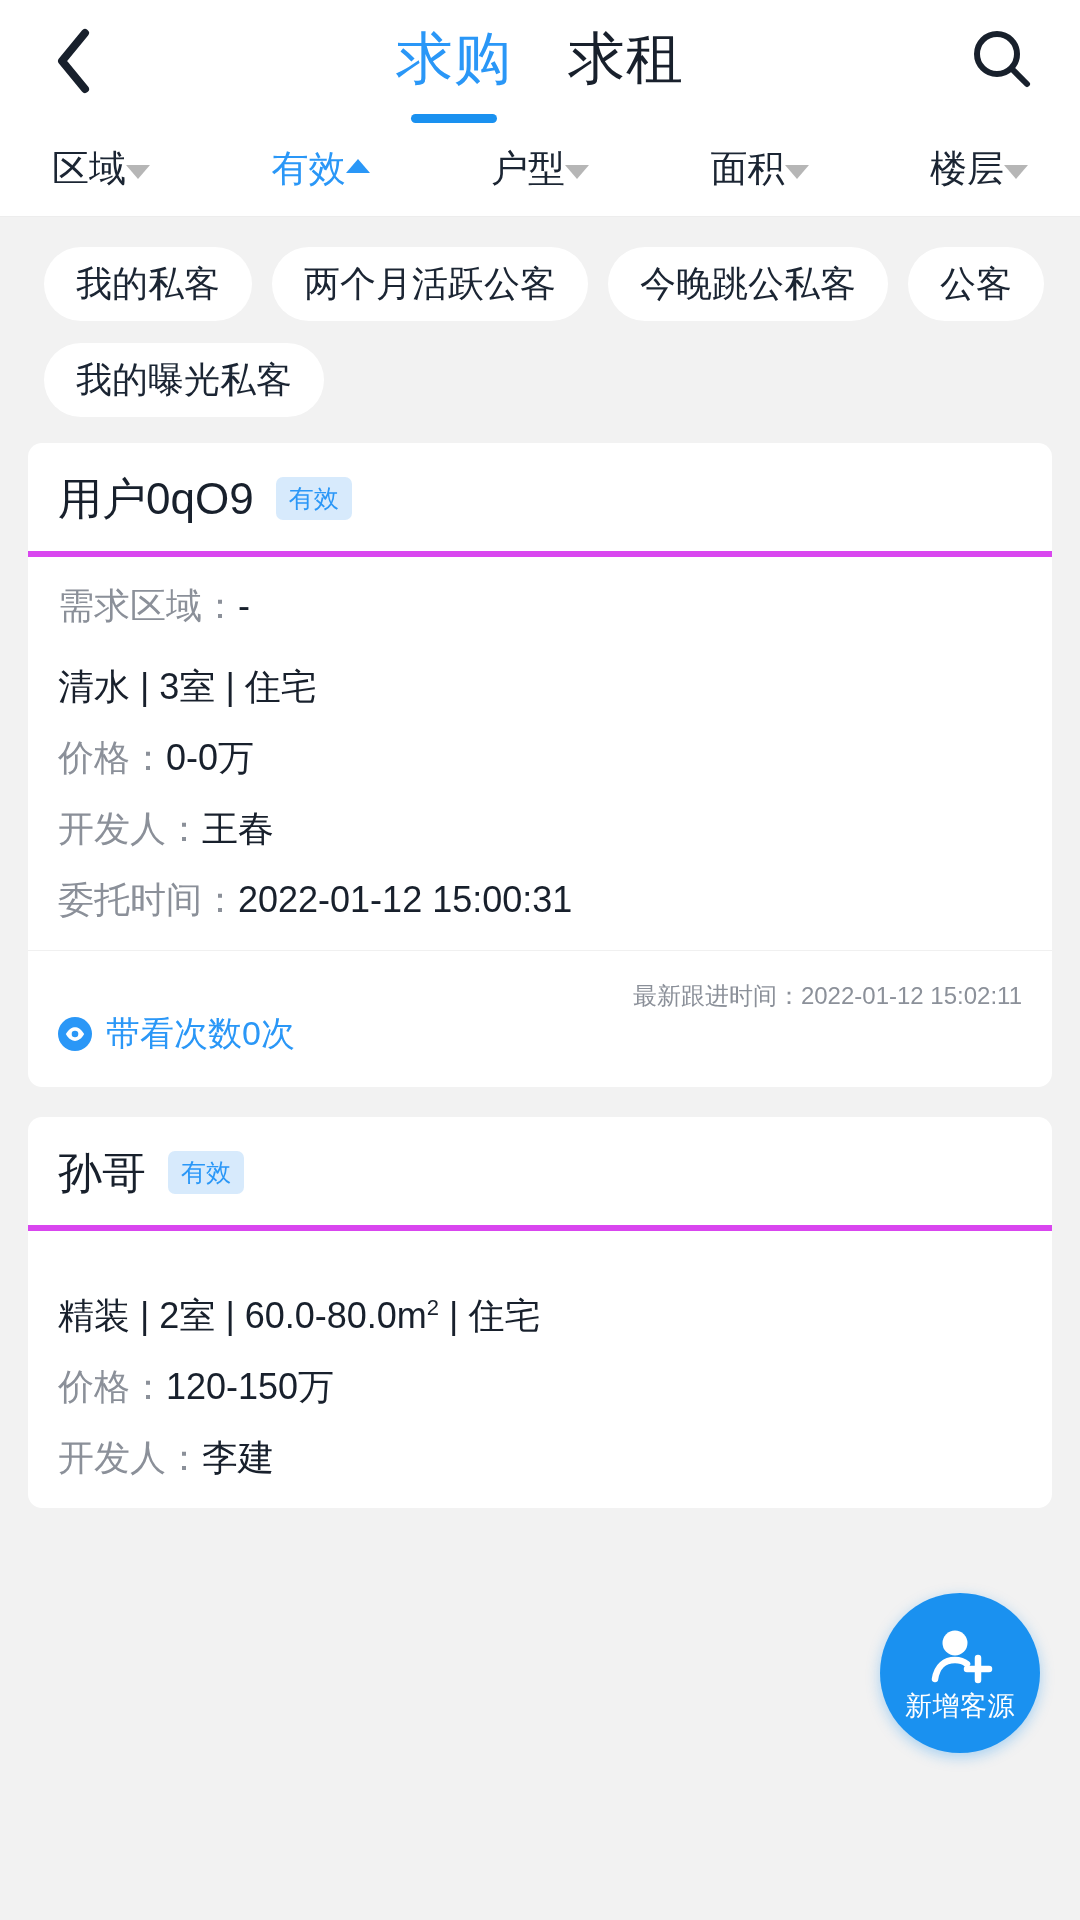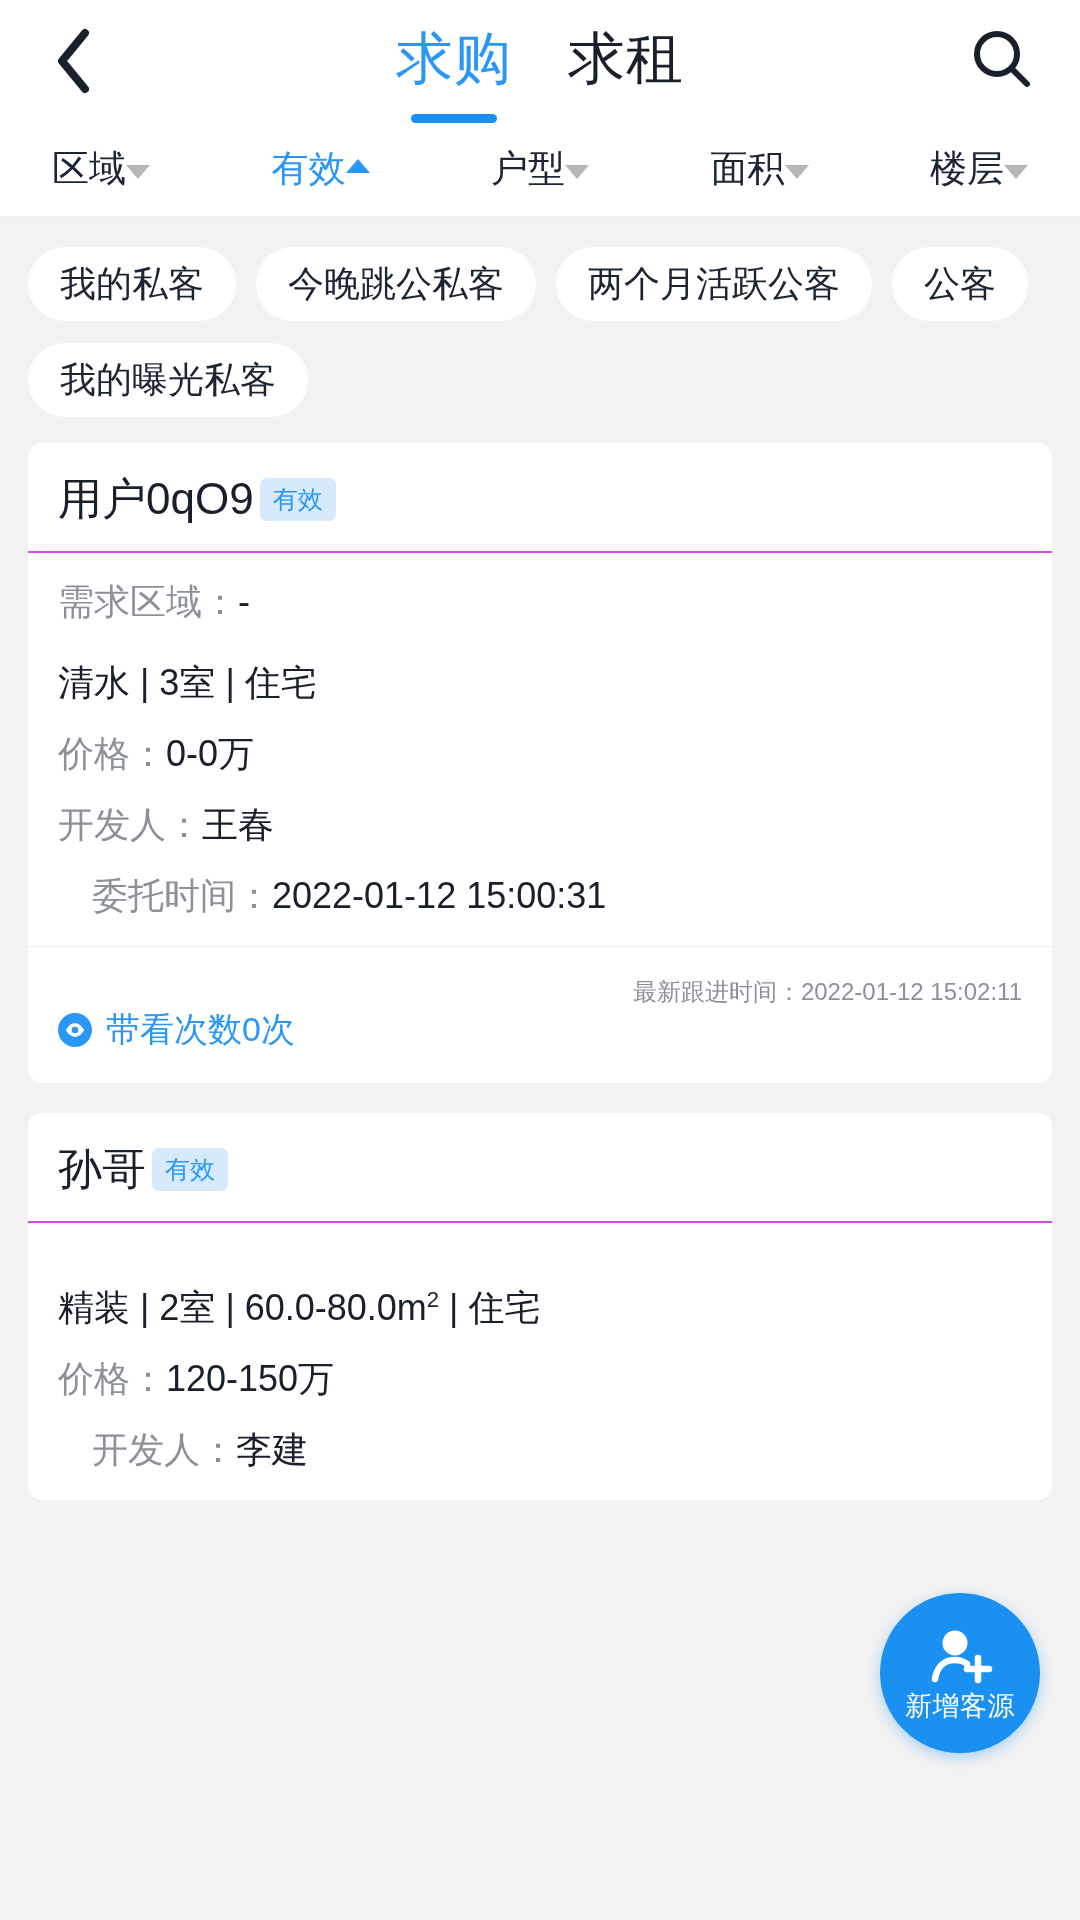--- a/index.html
+++ b/index.html
@@ -92,21 +92,21 @@
   .caret {
     width: 0; height: 0;
     border-left: 12px solid transparent;
     border-right: 12px solid transparent;
   }
   .caret.down { border-top: 14px solid #b6b6b6; margin-top: 6px; }
   .caret.up { border-bottom: 14px solid #2a97f7; margin-bottom: 6px; }
 
   
   .chips {
-    padding: 30px 28px 26px 28px;
+    padding: 30px 28px 26px 44px;
     display: flex;
     flex-wrap: wrap;
     gap: 22px 20px;
     background: #f2f2f2;
   }
   .chip {
     background: #ffffff;
     border-radius: 44px;
     padding: 18px 32px;
     font-size: 36px;
@@ -118,24 +118,24 @@
   
   .list { padding: 0 28px; }
   .card {
     background: #ffffff;
     border-radius: 14px;
     margin-bottom: 30px;
     overflow: hidden;
   }
   .card-head {
     display: flex;
-    align-items: flex-end;
-    gap: 6px;
+    align-items: flex-start;
+    gap: 22px;
     padding: 34px 30px 30px 30px;
-    border-bottom: 2px solid #d946ef;
+    border-bottom: 6px solid #d946ef;
   }
   .card-name {
     font-size: 44px;
     color: #18202c;
     line-height: 1;
     white-space: nowrap;
   }
   .badge {
     background: #d7eafc;
     color: #2a97f7;
@@ -146,21 +146,21 @@
     white-space: nowrap;
   }
   .card-body { padding: 26px 30px 28px 30px; }
   .row {
     font-size: 36px;
     line-height: 1.25;
     margin-bottom: 26px;
     color: #18202c;
     white-space: nowrap;
   }
-  .row:last-child { margin-bottom: 0; margin-left: 34px; }
+  .row:last-child { margin-bottom: 0; }
   .row .lbl { color: #8b9099; }
   .row .val { color: #18202c; }
   .row.spec { color: #18202c; margin-top: 36px; }
   .sup {
     font-size: 22px;
     vertical-align: super;
     line-height: 0;
   }
   .card-foot {
     border-top: 1px solid #f0f0f0;
@@ -267,22 +267,22 @@
     <span class="caret down"></span>
   </div>
   <div class="filter-item">
     <span>楼层</span>
     <span class="caret down"></span>
   </div>
 </div>
 
 <div class="chips">
   <div class="chip">我的私客</div>
+  <div class="chip">两个月活跃公客</div>
   <div class="chip">今晚跳公私客</div>
-  <div class="chip">两个月活跃公客</div>
   <div class="chip">公客</div>
   <div class="chip">我的曝光私客</div>
 </div>
 
 <div class="list">
 
   <div class="card">
     <div class="card-head">
       <div class="card-name">用户0qO9</div>
       <div class="badge">有效</div>

